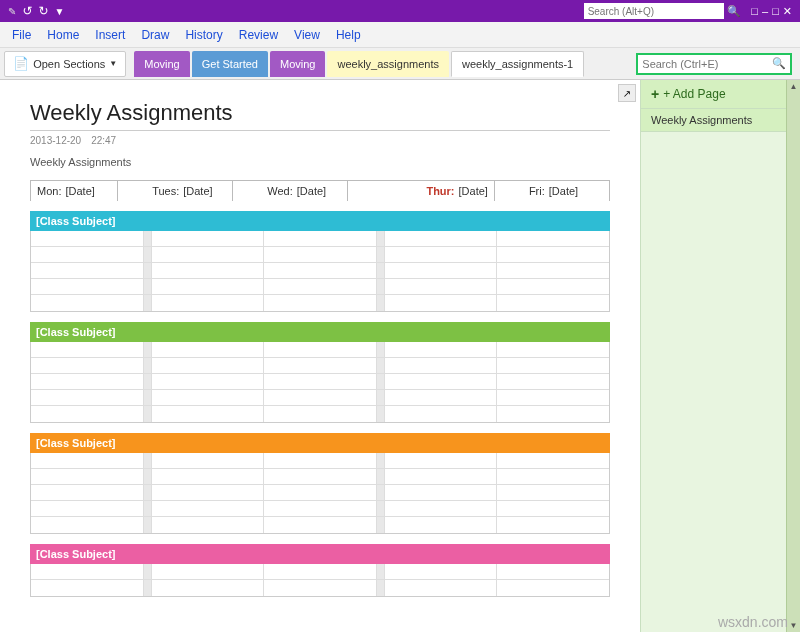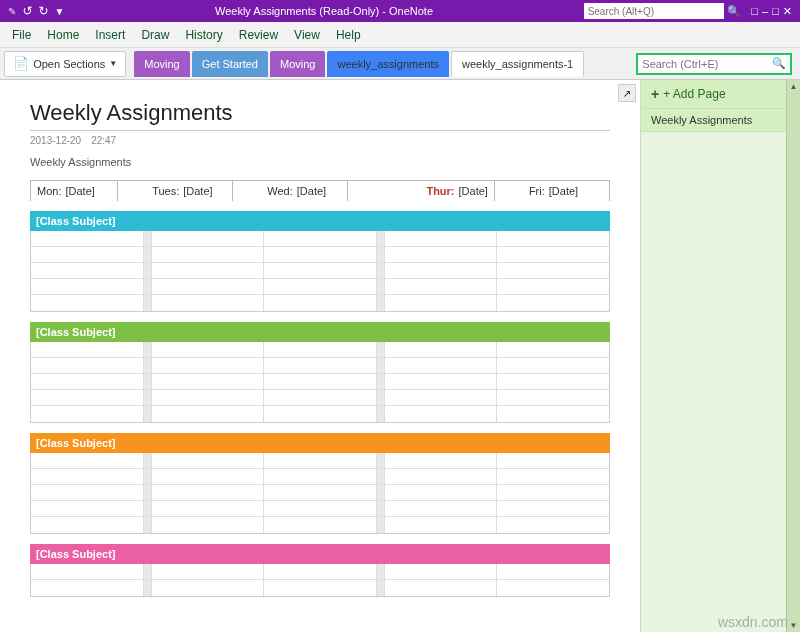--- a/index.html
+++ b/index.html
@@ -28,21 +28,21 @@
       height: 26px;
       background: #f3f3f3;
       display: flex;
       align-items: center;
       border-bottom: 1px solid #ddd;
       padding: 0 4px;
     }
     .menu-item {
       padding: 4px 8px;
       font-size: 12px;
-      color: #14532d;
+      color: #1d4ed8;
       cursor: pointer;
     }
 
     
     .tabs-bar {
       height: 32px;
       background: #f0f0f0;
       display: flex;
       align-items: center;
       padding: 0 0 0 4px;
@@ -69,21 +69,21 @@
       display: flex;
       align-items: center;
       border-radius: 2px 2px 0 0;
       font-size: 11px;
       cursor: pointer;
       color: white;
     }
     .tab-moving1 { background: #a259c4; }
     .tab-get-started { background: #5b9bd5; }
     .tab-moving2 { background: #a259c4; }
-    .tab-weekly { background: #3b82f6; color: #333; }
+    .tab-weekly { background: #fef9c3; color: #333; }
     .tab-weekly-active { background: white; color: #333; border: 1px solid #ccc; border-bottom: 1px solid white; }
     .tabs-search {
       margin-left: auto;
       margin-right: 8px;
       display: flex;
       align-items: center;
       border: 2px solid #22c55e;
       background: white;
       height: 22px;
       padding: 0 4px;
@@ -225,21 +225,20 @@
 </head>
 <body>
 
 <div class="title-bar">
   <div class="title-bar-left">
     <span class="title-bar-icon">✎</span>
     <span style="color:white;font-size:12px;cursor:pointer;">↺</span>
     <span style="color:white;font-size:12px;cursor:pointer;">↻</span>
     <span style="color:white;font-size:10px;cursor:pointer;">▼</span>
   </div>
-  <span class="title-bar-title">Weekly Assignments (Read-Only) - OneNote</span>
   <div style="display:flex;align-items:center;gap:4px;">
     <input class="title-bar-search" type="text" placeholder="Search (Alt+Q)" style="">
     <span style="color:white;font-size:11px;cursor:pointer;">🔍</span>
     <span style="color:white;font-size:11px;margin-left:6px;cursor:pointer;">□</span>
     <span style="color:white;font-size:11px;cursor:pointer;">–</span>
     <span style="color:white;font-size:11px;cursor:pointer;">□</span>
     <span style="color:white;font-size:11px;cursor:pointer;">✕</span>
   </div>
 </div>
 

